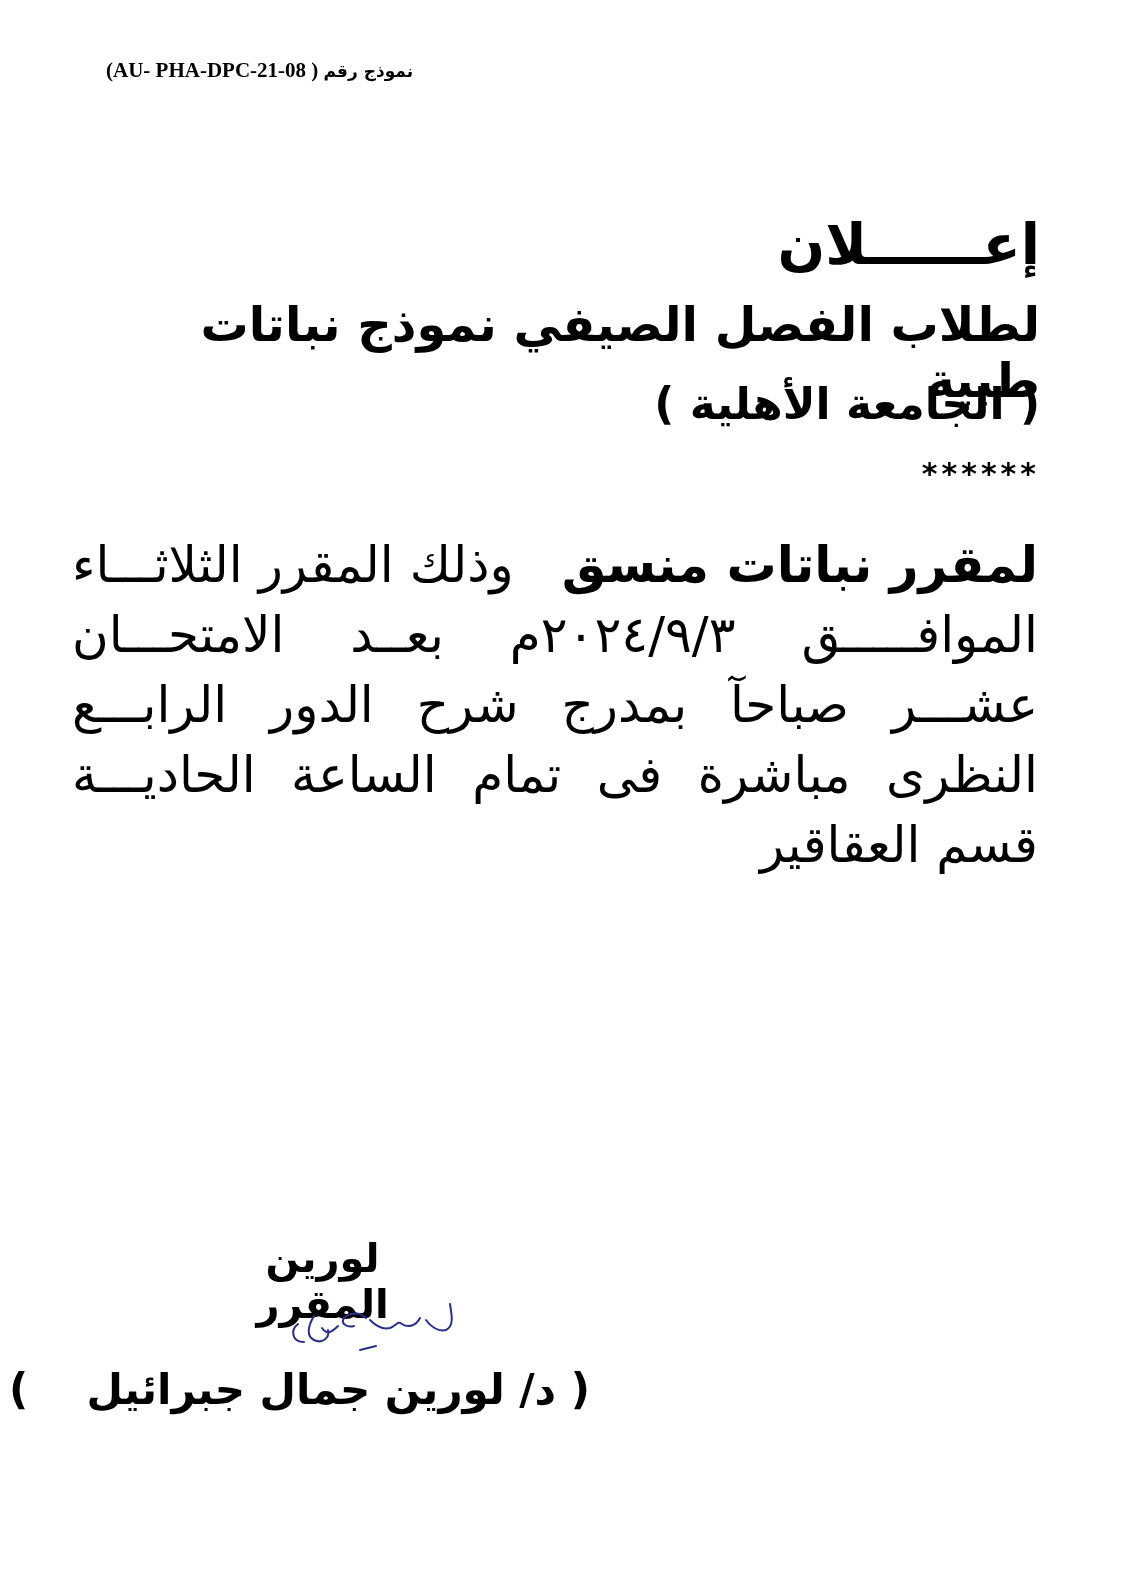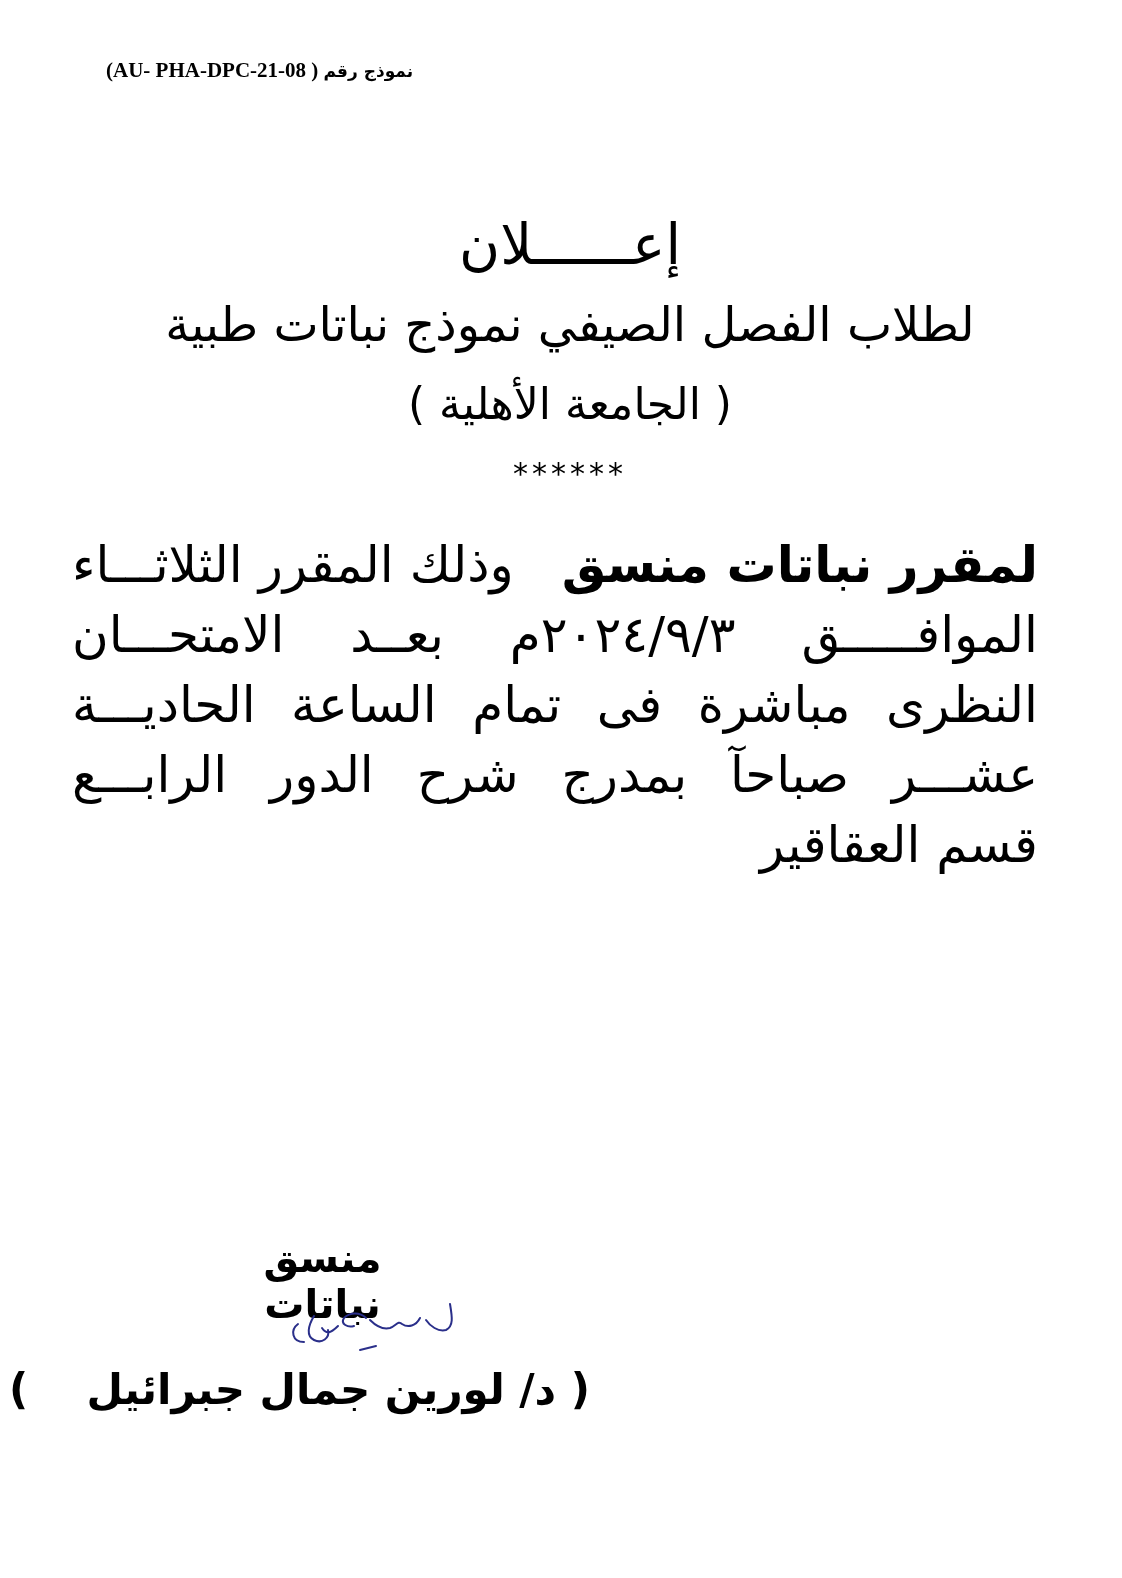--- a/index.html
+++ b/index.html
@@ -6,22 +6,22 @@
     body {
       width: 1122px; height: 1578px; background: #ffffff; position: relative; overflow: hidden;
       font-family: "DejaVu Sans", "Liberation Sans", sans-serif; color: #000;
     }
     .form-code {
       position: absolute; left: 70px; top: 58px; width: 400px; text-align: left;
       font-family: "Liberation Serif", serif; font-weight: bold; font-size: 21px; direction: ltr; margin-left: 36px;
     }
     .form-code .ar { font-family: "DejaVu Sans", sans-serif; font-size: 17px; }
     .heading {
-      position: absolute; left: 100px; width: 940px; text-align: center; direction: rtl;
-      font-weight: normal; color: #000;
+      position: absolute; left: 100px; width: 940px; text-align: right; direction: rtl;
+      font-weight: bold; color: #000;
     }
     .h-announce { top: 212px; font-size: 56px; }
     .h-students { top: 296px; font-size: 48px; }
     .h-university { top: 378px; font-size: 44px; }
     .h-stars { top: 456px; font-size: 30px; letter-spacing: 4px; }
     .body-text {
       position: absolute; left: 72px; width: 966px; top: 530px; direction: rtl; text-align: justify;
       text-align-last: right; font-size: 50px; line-height: 70px;
     }
     .body-text .line { display: block; text-align: justify; text-align-last: justify; white-space: nowrap; }
@@ -48,26 +48,26 @@
 </div>
 
 <div class="heading h-announce">إعــــــلان</div>
 <div class="heading h-students">لطلاب الفصل الصيفي نموذج نباتات طبية</div>
 <div class="heading h-university">(    الجامعة الأهلية  )</div>
 <div class="heading h-stars">******</div>
 
 <div class="body-text">
   <span class="line"><span class="bold">لمقرر نباتات منسق</span>&nbsp;&nbsp;&nbsp;<span>وذلك المقرر الثلاثـــاء</span></span>
   <span class="line">الموافـــــق ٢٠٢٤/٩/٣م بعــد الامتحـــان</span>
+  <span class="line">عشـــر صباحآ بمدرج شرح الدور الرابـــع</span>
   <span class="line">النظرى مباشرة فى تمام  الساعة الحاديـــة</span>
-  <span class="line">عشـــر صباحآ بمدرج شرح الدور الرابـــع</span>
   <span class="line last">قسم العقاقير</span>
 </div>
 
-<div class="coord-title">منسق نباتات</div>
+<div class="coord-title">لورين المقرر</div>
 
 <div class="signature">
   <svg width="200" height="60" viewBox="0 0 200 60" fill="none" stroke="#2a2f8a" stroke-width="2" stroke-linecap="round">
     <path d="M180 8 C182 20 184 30 176 34 C168 36 160 30 156 24"></path>
     <path d="M150 22 C146 30 138 32 132 28 C128 24 126 30 120 32 C112 34 104 28 100 24"></path>
     <path d="M96 22 C90 16 80 16 74 22 C70 28 78 32 84 30"></path>
     <path d="M68 30 C60 38 56 38 52 32"></path>
     <path d="M44 20 C38 30 36 40 44 44 C52 48 60 42 58 34"></path>
     <path d="M28 28 C20 34 22 46 34 46"></path>
     <path d="M90 54 L106 50"></path>

